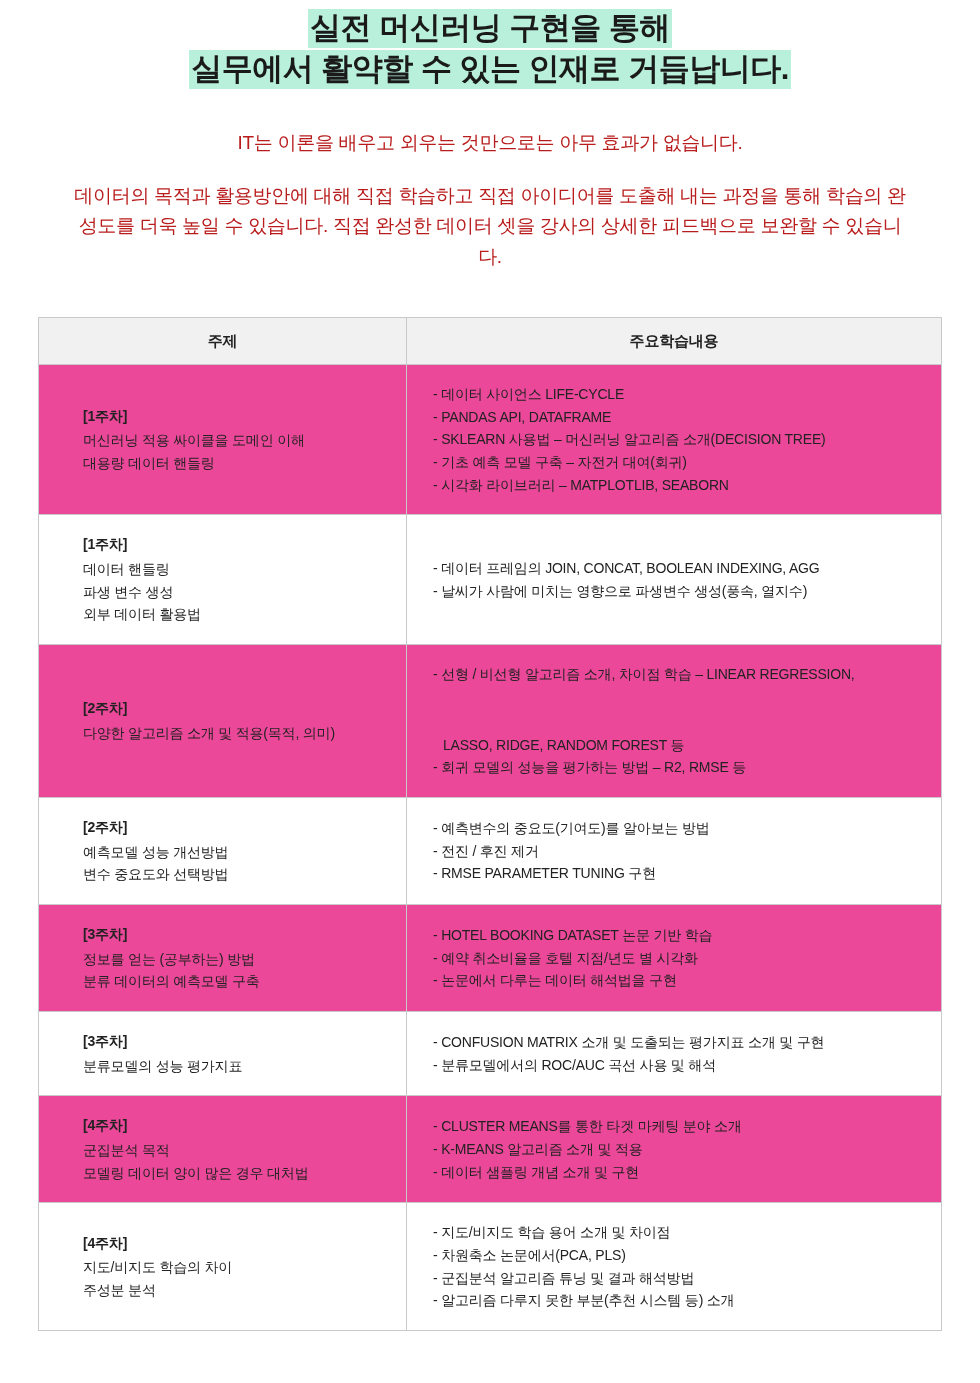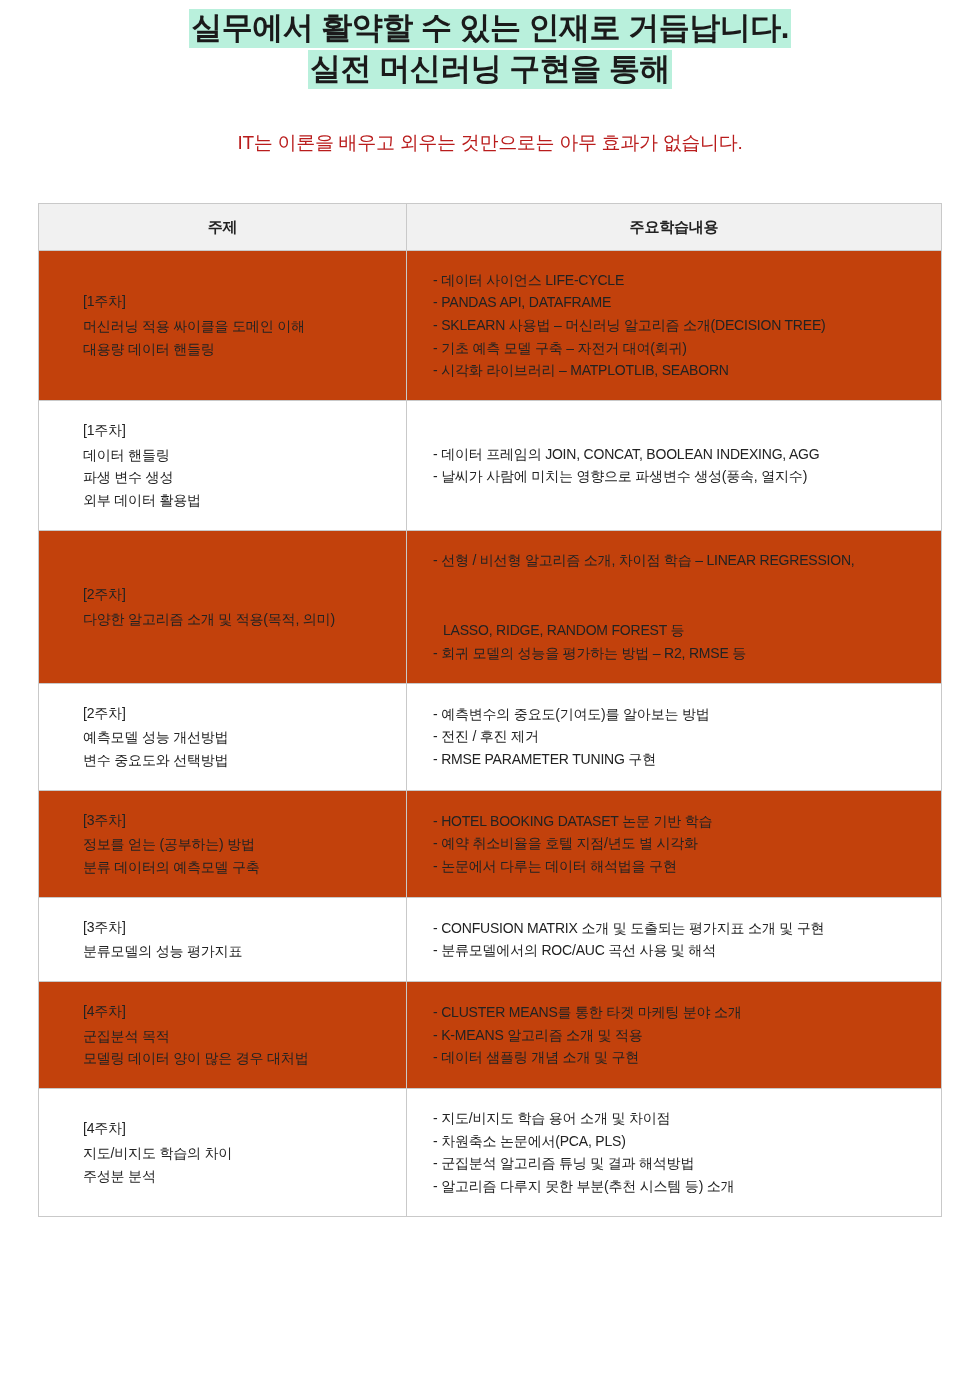--- a/index.html
+++ b/index.html
@@ -95,27 +95,27 @@
   }
   table.curriculum td.topic {
     width: 367px;
     border-right: 1px solid #c9c9c9;
     padding: 18px 18px 18px 44px;
   }
   table.curriculum td.content {
     padding: 18px 20px 18px 26px;
   }
   tr.shaded td {
-    background: #c2410c;
+    background: #ec4899;
   }
   tr.plain td {
     background: #ffffff;
   }
   .topic-week {
-    font-weight: normal;
+    font-weight: bold;
     display: block;
     margin-bottom: 2px;
   }
   .topic-lines span {
     display: block;
   }
   .content-lines span {
     display: block;
     white-space: pre-wrap;
   }
@@ -126,28 +126,29 @@
   .spacer-bottom {
     height: 96px;
   }
 </style>
 </head>
 <body>
 
 <div class="page">
 
   <div class="headline">
+    <span class="headline-line"><span class="hl">실전 머신러닝 구현을 통해</span></span>
     <span class="headline-line"><span class="hl">실무에서 활약할 수 있는 인재로 거듭납니다.</span></span>
-    <span class="headline-line"><span class="hl">실전 머신러닝 구현을 통해</span></span>
   </div>
 
   <div class="intro">
     <p class="para-1">
       <span>IT는 이론을 배우고 외우는 것만으로는 아무 효과가 없습니다.</span><br>
     </p>
+    <p class="para-2">데이터의 목적과 활용방안에 대해 직접 학습하고 직접 아이디어를 도출해 내는 과정을 통해 학습의 완성도를 더욱 높일 수 있습니다. 직접 완성한 데이터 셋을 강사의 상세한 피드백으로 보완할 수 있습니다.</p>
   </div>
 
   <div class="table-wrap">
     <table class="curriculum">
       <thead>
         <tr>
           <th class="col-topic">주제</th>
           <th class="col-content">주요학습내용</th>
         </tr>
       </thead>

